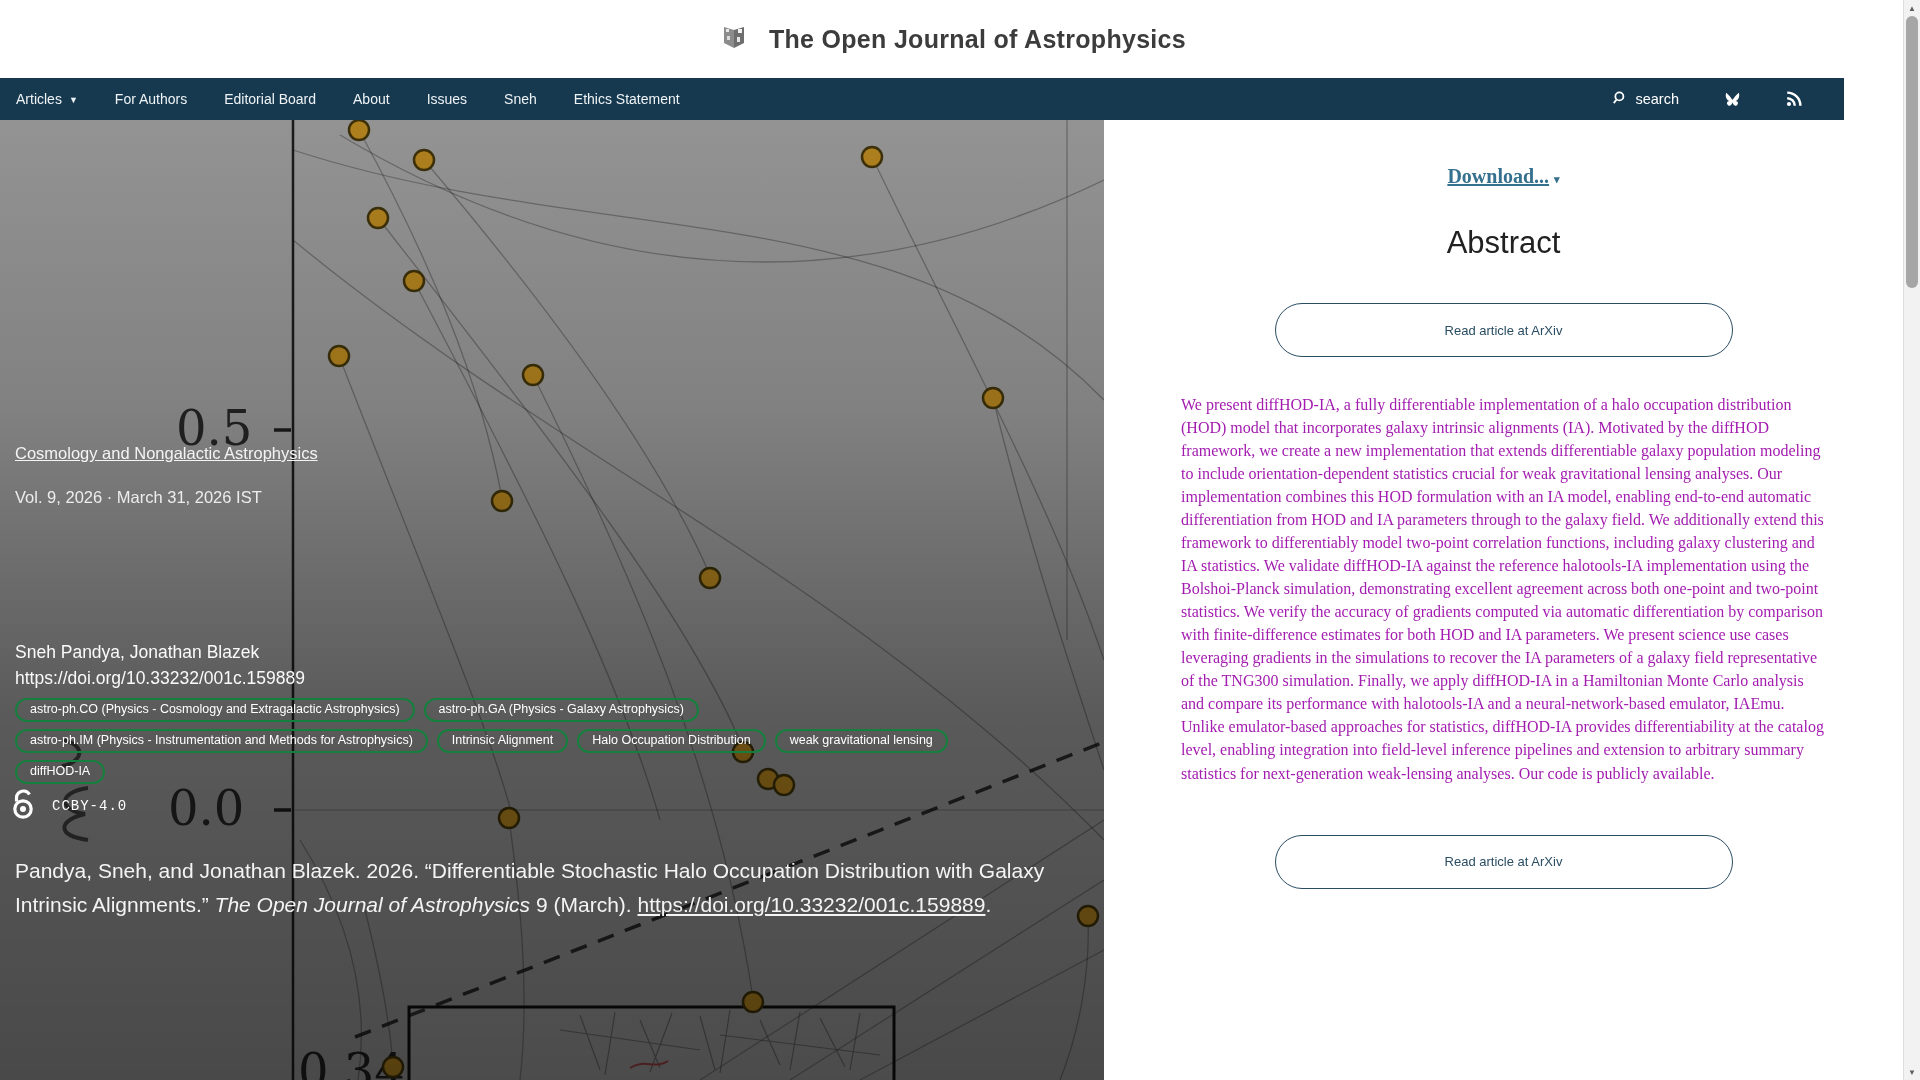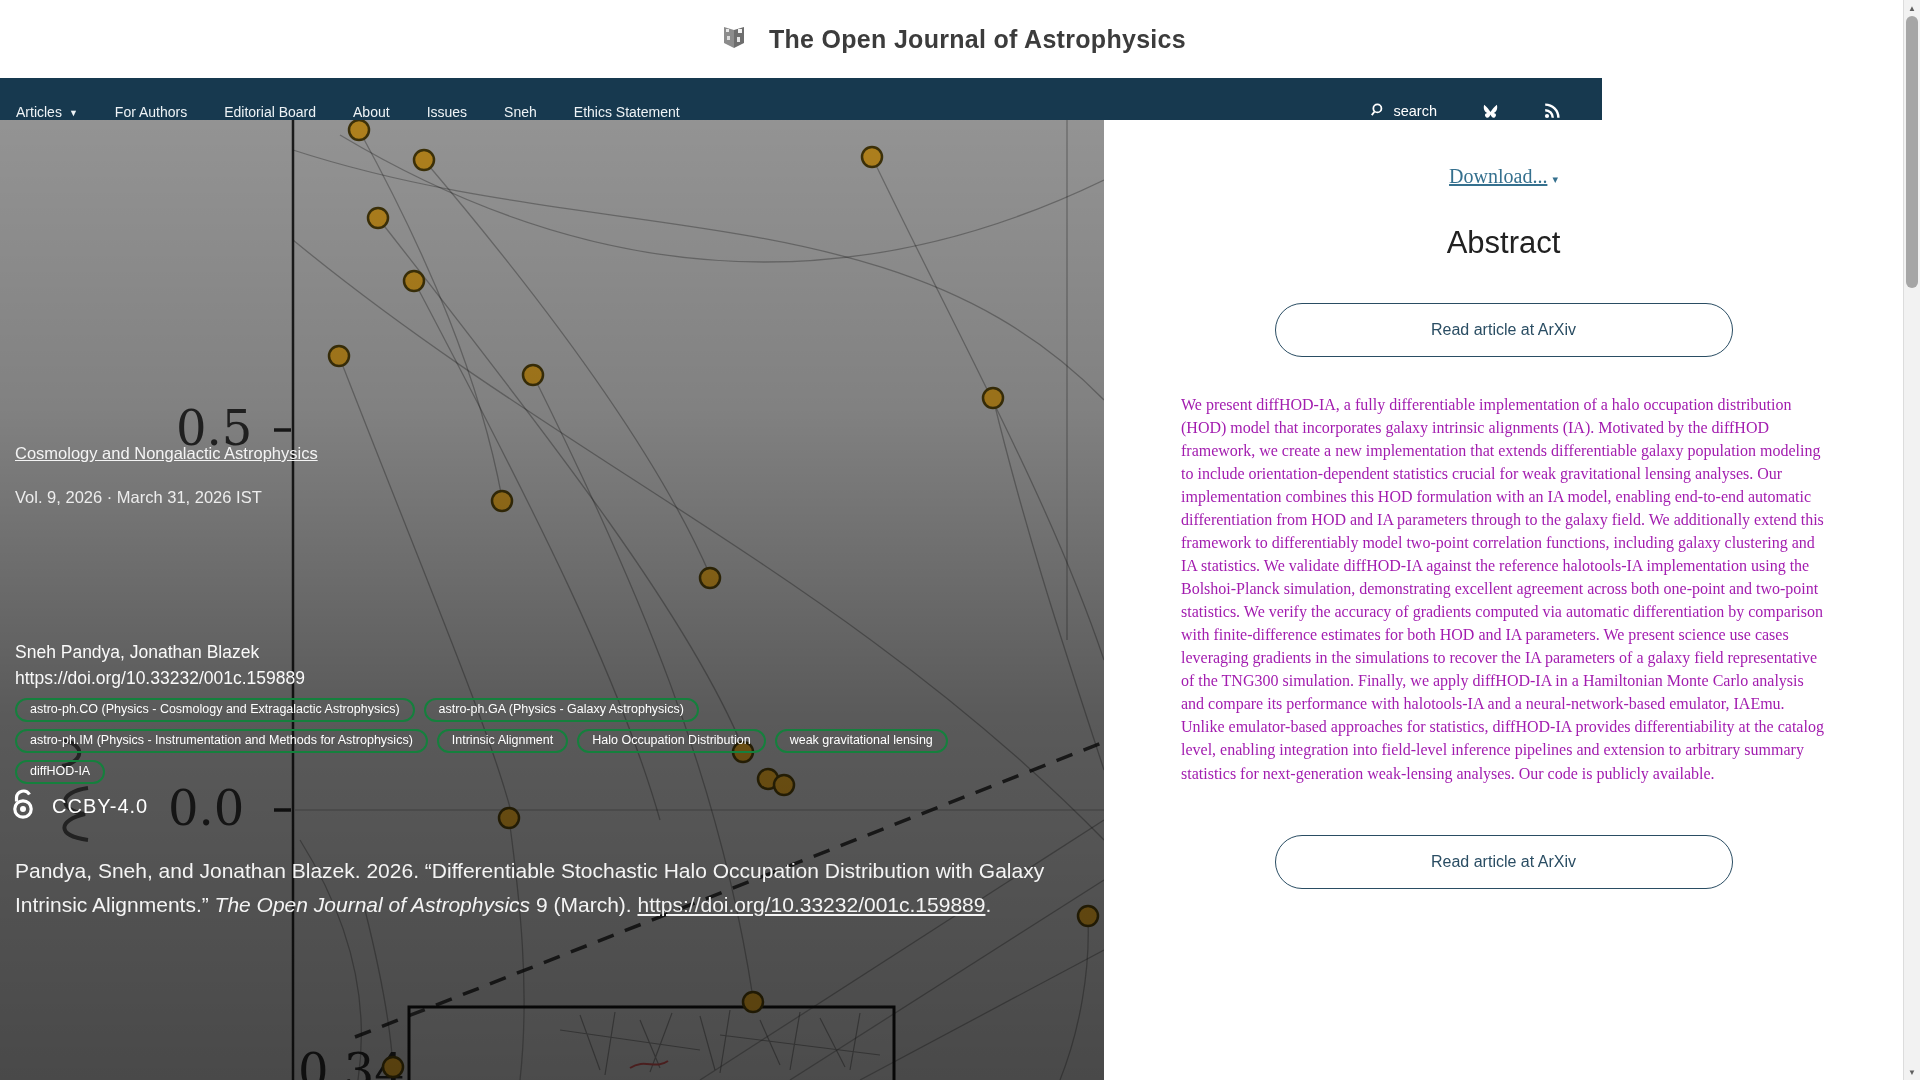--- a/index.html
+++ b/index.html
@@ -6,22 +6,22 @@
   html,body { width:1920px; height:1080px; overflow:hidden; background:#fff; }
   .app { position:relative; width:1920px; height:1080px; overflow:hidden;
          font-family:"Liberation Sans", sans-serif; }
 
   
   .site-header { height:78px; width:1903px; display:flex; align-items:center;
                  justify-content:center; gap:18px; background:#ffffff; }
   .site-title { font-size:25px; font-weight:bold; color:#3c3c3c; letter-spacing:.3px; }
 
   
-  .main-nav { height:42px; width:1602px; background:#17394f; display:flex;
-              align-items:flex-end; justify-content:space-between;
+  .main-nav { height:42px; width:1844px; background:#17394f; display:flex;
+              align-items:center; justify-content:space-between;
               padding:0 42px 0 16px; }
   .nav-list { display:flex; align-items:center; gap:37px; list-style:none;
               font-size:14px; color:#eef3f6; }
   .nav-item { cursor:pointer; white-space:nowrap; }
   .caret { font-size:9px; margin-left:7px; display:inline-block; transform:translateY(-1px); }
   .nav-right { display:flex; align-items:center; gap:44px; }
   .search-box { display:flex; align-items:center; gap:7px; color:#fff; font-size:14.5px; cursor:pointer; }
   .nav-icon { display:flex; align-items:center; cursor:pointer; }
 
   
@@ -40,37 +40,37 @@
                    text-decoration:underline; cursor:pointer; }
   .issue-line { top:368px; font-size:16.5px; color:#ededed; }
   .article-title { top:386px; width:1100px; font-family:"Liberation Serif", serif;
                    font-weight:400; font-size:42px; line-height:1.42; color:#fdfdfd; }
   .authors { top:522px; font-size:17.5px; color:#fafafa; }
   .doi-line { top:548px; font-size:17.5px; color:#fafafa; cursor:pointer; }
   .tags { top:578px; width:1000px; display:flex; flex-wrap:wrap; gap:7px 9px; }
   .tag { border:2px solid #15803d; border-radius:13px; padding:2px 13px 4px;
          font-size:12.5px; color:#fff; white-space:nowrap; cursor:pointer; }
   .license-row { top:668px; left:10px; display:flex; align-items:center; gap:14px; }
-  .license-text { font-family:Liberation Sans, sans-serif; font-size:20px;
+  .license-text { font-family:Liberation Mono, monospace; font-size:14px;
                   color:#fff; letter-spacing:1px; }
   .citation { top:734px; width:1055px; font-size:21px; line-height:1.62; color:#f4f4f4; }
   .citation .cite-italic { font-style:italic; }
   .citation .cite-link { text-decoration:underline; cursor:pointer; }
 
   
   .panel { flex:1; background:#fff; display:flex; flex-direction:column;
            align-items:center; overflow:hidden; }
   .download-link { margin-top:45px; font-family:"Liberation Serif", serif;
                    font-size:20px; color:#35708e; text-decoration:underline;
-                   cursor:pointer; flex:none; }
+                   cursor:pointer; flex:none;font-weight:bold; }
   .download-caret { font-size:11px; margin-left:5px; text-decoration:none; display:inline-block; }
   .abstract-heading { margin-top:37px; font-size:31px; font-weight:400; color:#212121; flex:none; }
   .arxiv-btn { margin-top:42px; width:458px; height:54px; flex:none;
                border:1.5px solid #2a4d63; border-radius:27px; background:#fff;
-               color:#2a4d63; font-size:16px; font-family:"Liberation Sans", sans-serif;
+               color:#2a4d63; font-size:13px; font-family:"Liberation Sans", sans-serif;
                cursor:pointer; }
   .arxiv-btn.second { margin-top:50px; }
   .abstract-text { margin-top:36px; width:645px; flex:none;
                    font-family:"Liberation Serif", serif; font-size:16px;
                    line-height:1.44; color:#a21caf; }
 
   
   .scrollbar { position:absolute; top:0; right:0; width:17px; height:1080px;
                background:#f2f2f2; border-left:1px solid #dcdcdc; z-index:60; }
   .scroll-arrow { height:16px; display:flex; align-items:center; justify-content:center;

